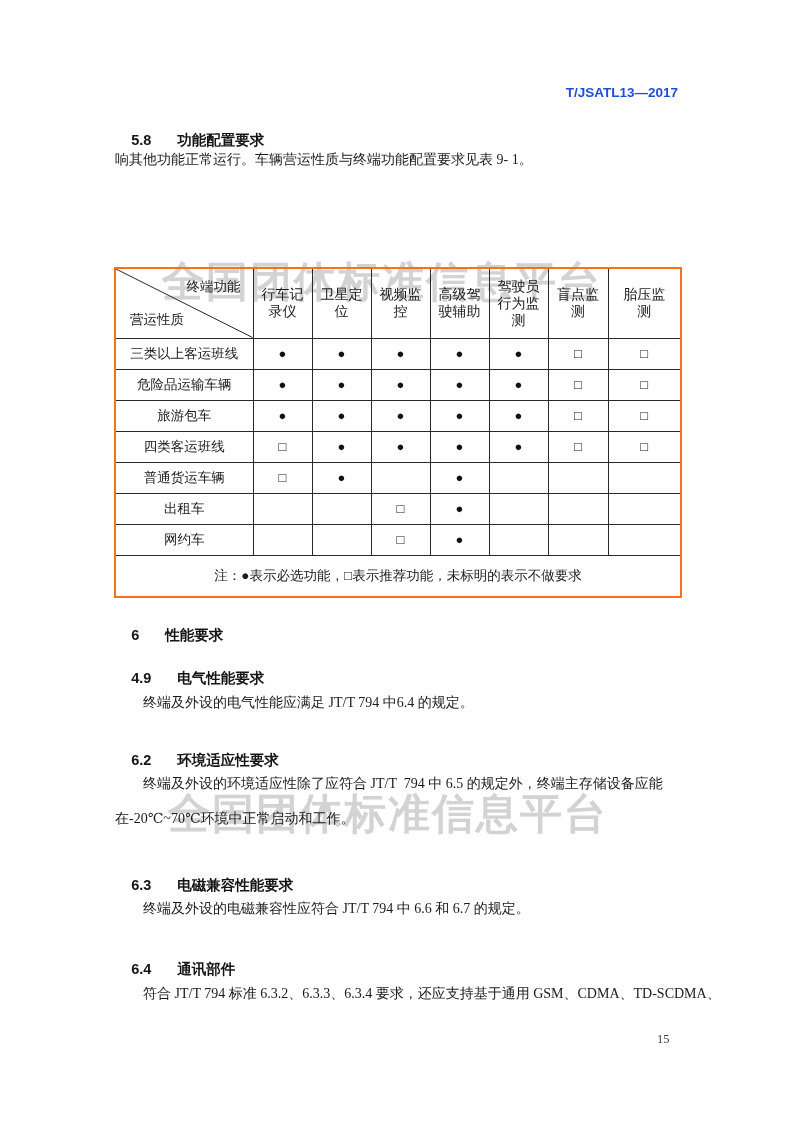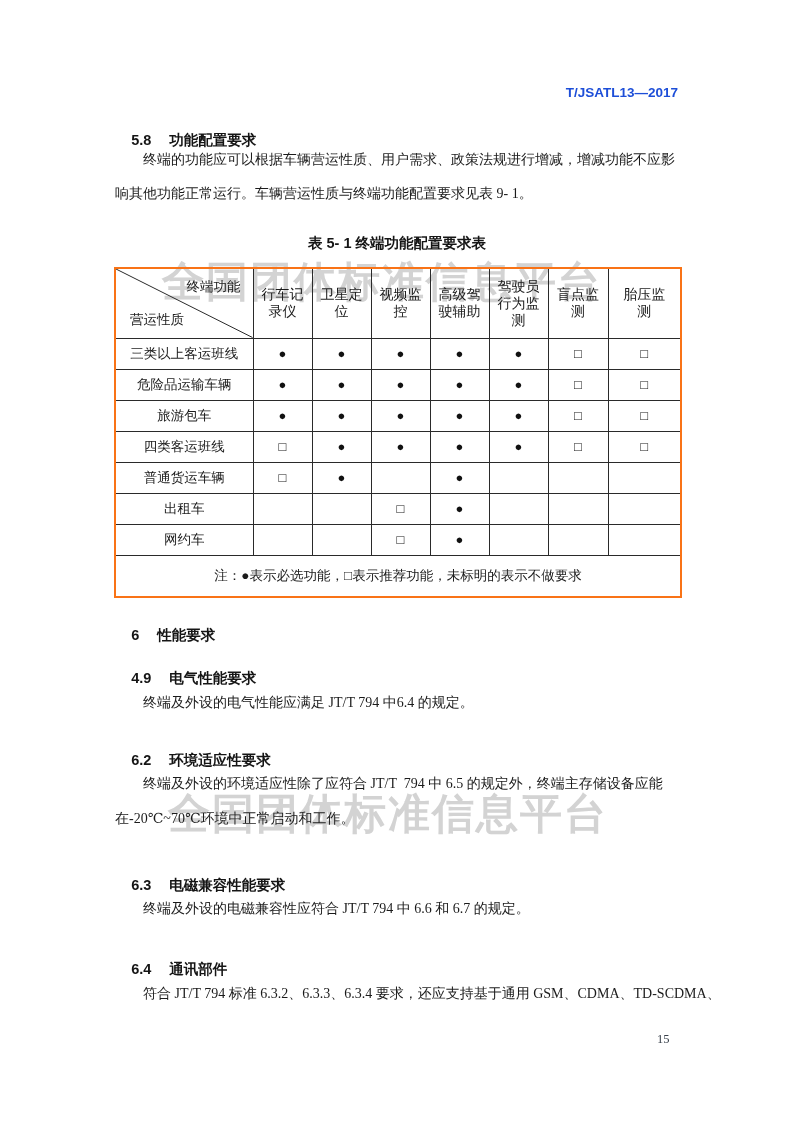--- a/index.html
+++ b/index.html
@@ -25,21 +25,21 @@
   .page-num {
     position:absolute; left:657px; top:1032px;
     font-size:12.5px; color:#39414b;
   }
   
   .heading {
     position:absolute; left:115px; line-height:16px;
     font-family:"Liberation Sans","DejaVu Sans",sans-serif;
     font-weight:bold; font-size:14.5px; color:#151515; white-space:pre;
   }
-  .heading .no { margin-right:18px; }
+  .heading .no { margin-right:26px; }
   .h58 { top:116px; }
   .h6  { top:611px; }
   .h61 { top:654px; }
   .h62 { top:736px; }
   .h63 { top:861px; }
   .h64 { top:945px; }
   
   .para { position:absolute; left:115px; width:580px; font-size:14px; }
   .pline { line-height:16px; white-space:pre; }
   .pline + .pline { margin-top:18px; }
@@ -84,25 +84,23 @@
 
   <div class="watermark wm1">全国团体标准信息平台</div>
   <div class="watermark wm2">全国团体标准信息平台</div>
 
   <div class="doc-code">T/JSATL13—2017</div>
 
   <div class="heading h58">
     <span class="no">5.8</span><span>功能配置要求</span>
   </div>
   <div class="para p58">
-    <div class="pline ind">终端的功能应可以根据车辆营运性质、用户需求、政策法规进行增减，增减功能不应影</div>
     <div class="pline">响其他功能正常运行。车辆营运性质与终端功能配置要求见表 9- 1。</div>
   </div>
 
-  <div class="tbl-title">表 5- 1 终端功能配置要求表</div>
 
   <table class="cfg">
     <colgroup>
       <col style="width:138px">
         <col style="width:59px">
         <col style="width:59px">
         <col style="width:59px">
       <col style="width:59px">
         <col style="width:59px">
         <col style="width:60px">

